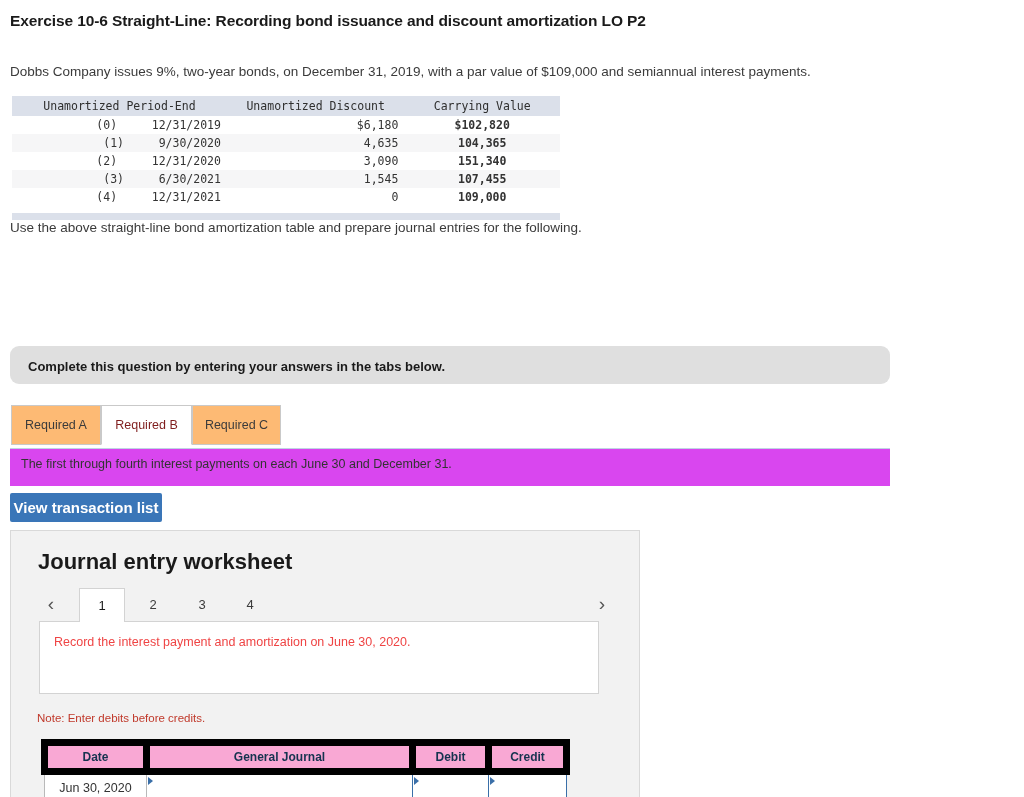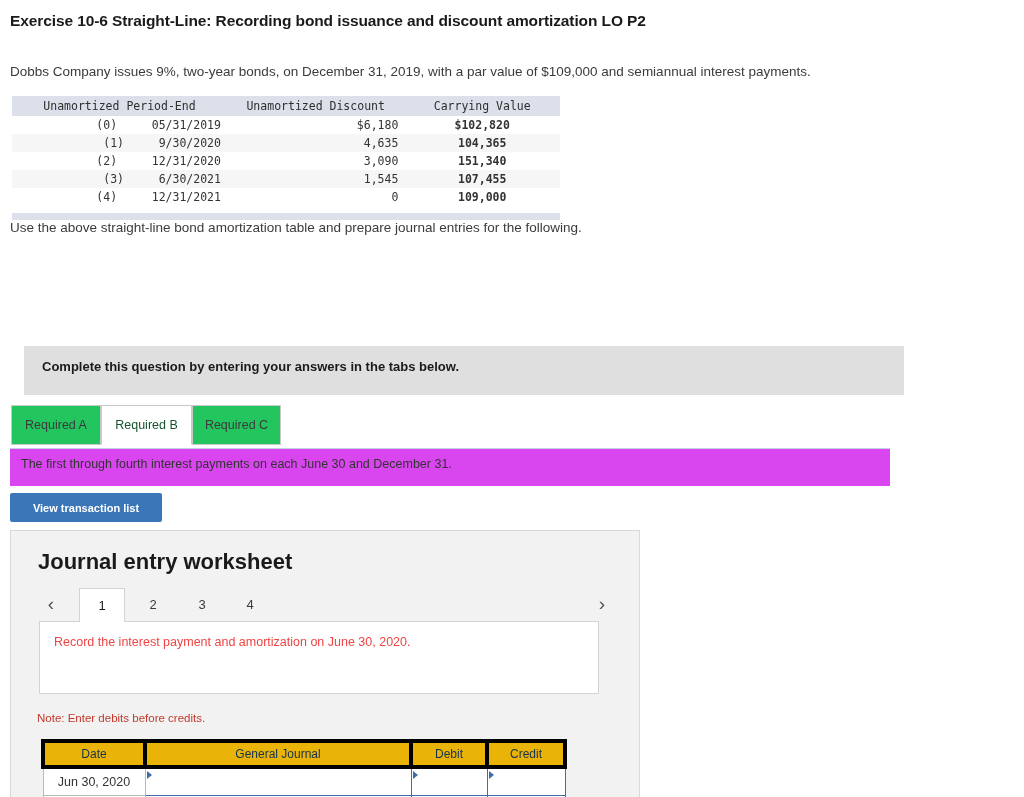--- a/index.html
+++ b/index.html
@@ -107,26 +107,27 @@
     line-height: 17.5px;
   }
   .required-block .req-head {
     font-weight: bold;
     color: #1a1a1a;
   }
 
   
   .complete-banner {
     position: absolute;
-    left: 24px;
+    left: 10px;
     top: 346px;
     width: 880px;
-    height: 49px;
+    height: 38px;
     background: #dfdfdf;
     box-sizing: border-box;
+    border-radius: 9px;
   }
   .complete-banner .banner-text {
     position: absolute;
     left: 18px;
     top: 13px;
     font-size: 13px;
     font-weight: bold;
     color: #1a1a1a;
     white-space: nowrap;
   }
@@ -137,31 +138,31 @@
     left: 11px;
     top: 405px;
     height: 40px;
   }
   .req-tab {
     position: absolute;
     top: 0;
     height: 40px;
     box-sizing: border-box;
     border: 1px solid #c9c9c9;
-    background: #22c55e;
+    background: #fdba74;
     font-size: 12.5px;
     color: #3b3b3b;
     text-align: center;
     line-height: 38px;
     cursor: pointer;
   }
   .req-tab.active {
     background: #ffffff;
     border-bottom: 1px solid #ffffff;
-    color: #14532d;
+    color: #7f1d1d;
     z-index: 3;
   }
   .req-tab.t0 { left: 0px;   width: 90px; }
   .req-tab.t1 { left: 90px;  width: 91px; }
   .req-tab.t2 { left: 181px; width: 89px; }
 
   
   .blue-bar {
     position: absolute;
     left: 10px;
@@ -186,21 +187,21 @@
     position: absolute;
     left: 10px;
     top: 493px;
     width: 152px;
     height: 29px;
     background: #3a76b8;
     border: none;
     border-radius: 2px;
     color: #ffffff;
     font-family: "Liberation Sans", sans-serif;
-    font-size: 11px;
+    font-size: 15px;
     font-weight: bold;
     cursor: pointer;
     padding: 0;
   }
 
   
   .worksheet-panel {
     position: absolute;
     left: 10px;
     top: 530px;
@@ -303,25 +304,25 @@
     left: 30px;
     top: 208px;
     width: 522px;
   }
   table.je {
     border-collapse: collapse;
     width: 522px;
     table-layout: fixed;
   }
   table.je th {
-    background: #eab308;
-    border: 4px solid #000000;
+    background: #f9a8d4;
+    border: 7px solid #000000;
     color: #15334f;
     font-size: 12px;
-    font-weight: normal;
+    font-weight: bold;
     height: 22px;
     text-align: center;
     padding: 0;
   }
   table.je col.c-date   { width: 102px; }
   table.je col.c-gj     { width: 266px; }
   table.je col.c-debit  { width: 76px; }
   table.je col.c-credit { width: 78px; }
 
   table.je td {
@@ -361,21 +362,21 @@
     <table class="amort">
       <thead>
         <tr>
           <th class="col-period">Unamortized Period-End</th>
           <th class="col-disc">Unamortized Discount</th>
           <th class="col-carry">Carrying Value</th>
         </tr>
       </thead>
       <tbody>
         <tr>
-          <td class="date"><span>(0)</span>	<span>05/31/2019</span></td>
+          <td class="date"><span>(0)</span>	<span>12/31/2019</span></td>
           <td class="num">$6,180</td>
           <td class="num2">$102,820</td>
         </tr>
         <tr class="alt">
           <td class="date"><span>(1)</span>	<span>9/30/2020</span></td>
           <td class="num">4,635</td>
           <td class="num2">104,365</td>
         </tr>
         <tr>
           <td class="date"><span>(2)</span>	<span>12/31/2020</span></td>

